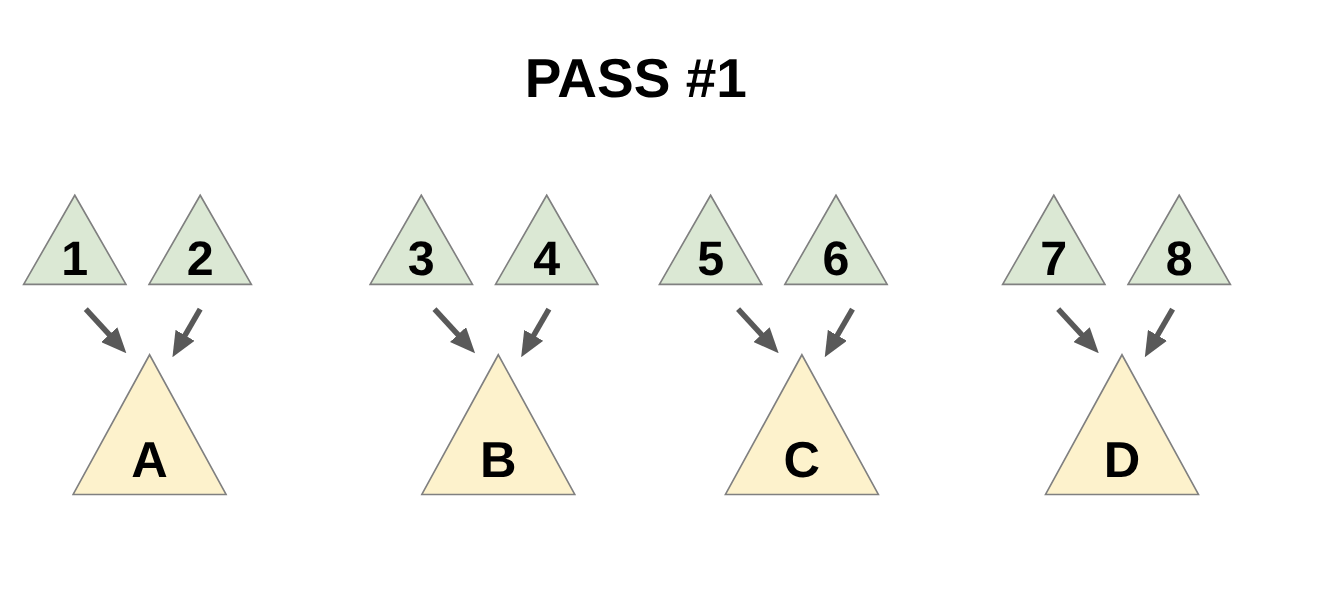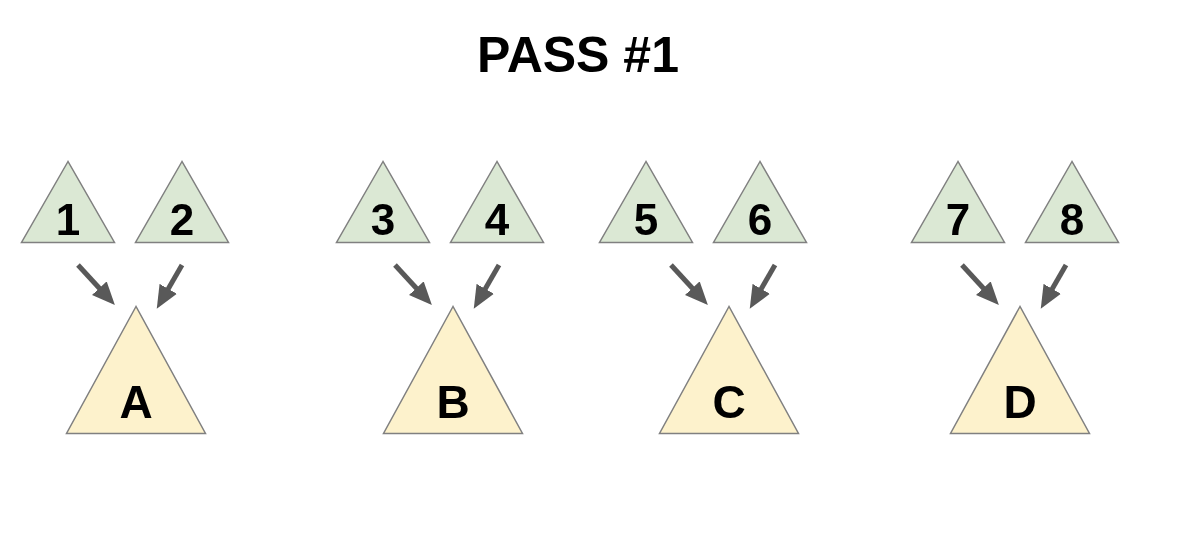--- a/index.html
+++ b/index.html
@@ -7,21 +7,21 @@
     --output-fill:#fdf2cc;
     --shape-stroke:#808080;
     --arrow-color:#595959;
     --text-color:#000000;
     --bg:#ffffff;
   }
   *{margin:0;padding:0;box-sizing:border-box;}
   html,body{width:1200px;height:545px;background:var(--bg);overflow:hidden;}
   body{font-family:"Liberation Sans","DejaVu Sans",sans-serif;position:relative;}
 
-  .canvas{position:absolute;left:0;top:0;width:1200px;height:448px;background:var(--bg);}
+  .canvas{position:absolute;left:0;top:16px;width:1200px;height:448px;background:var(--bg);}
 
   .title{
     position:absolute;left:0;top:30px;width:1156px;
     text-align:center;font-size:50px;font-weight:bold;
     color:var(--text-color);line-height:1;letter-spacing:0px;
   }
 
   .group{position:absolute;top:155px;width:240px;height:290px;}
   .g1{left:20px}
   .g2{left:335px}

